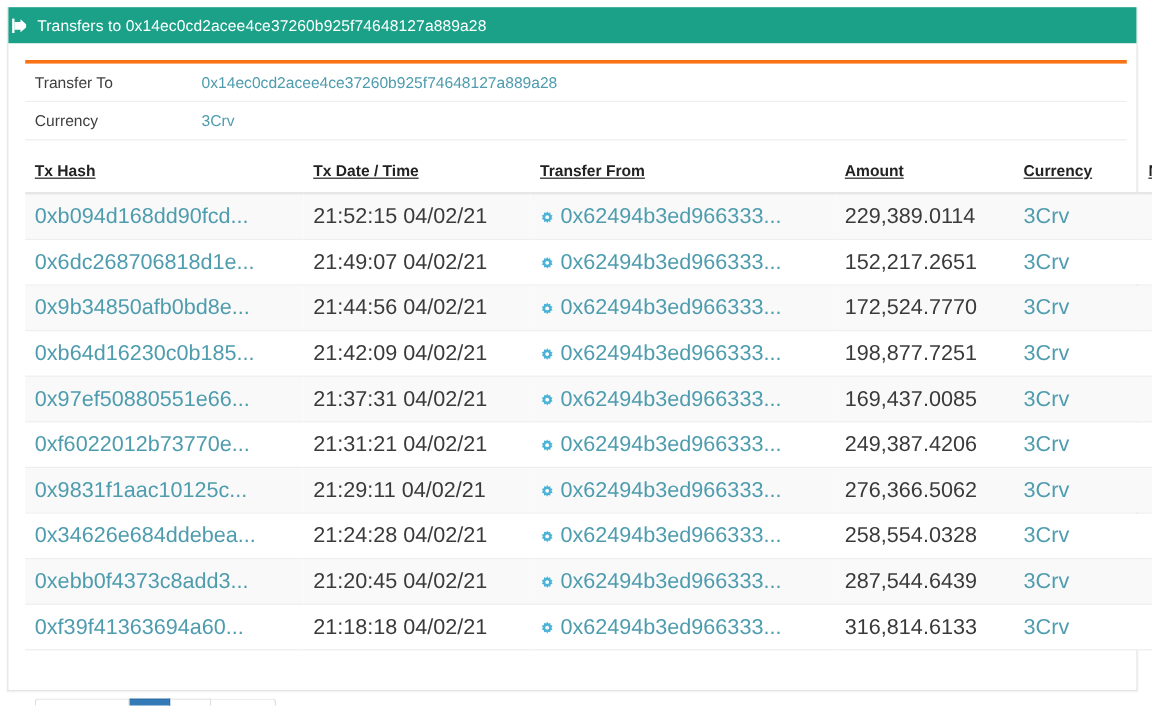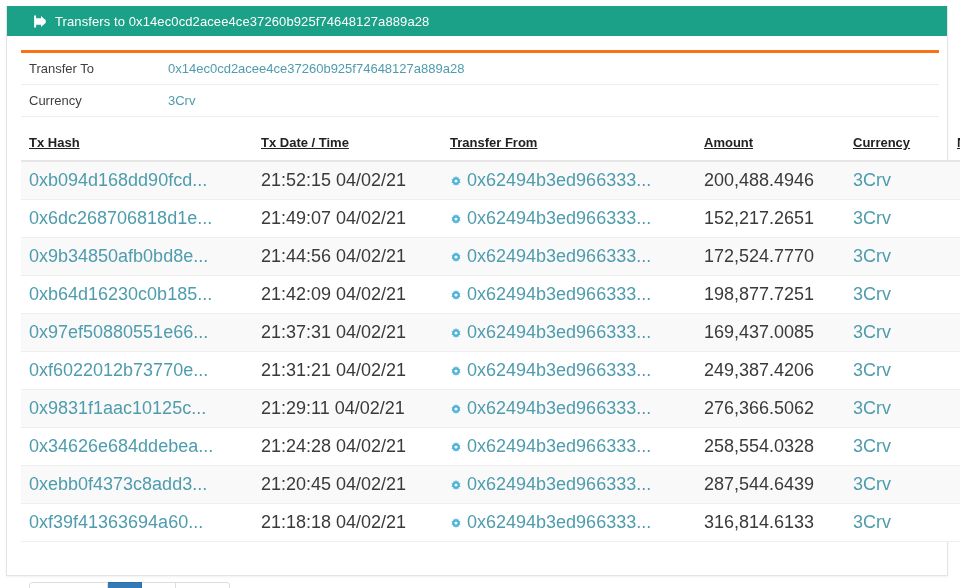--- a/index.html
+++ b/index.html
@@ -36,21 +36,21 @@
     box-sizing: border-box;
     box-shadow: 0 1px 2px rgba(0,0,0,0.06);
   }
 
   
   .panel-header {
     height: 30px;
     background: #1aa188;
     display: flex;
     align-items: center;
-    padding: 0 26px;
+    padding: 0 2px;
     box-sizing: border-box;
   }
   .panel-header .hdr-icon {
     display: inline-flex;
     align-items: center;
     justify-content: center;
     width: 15px;
     height: 15px;
     margin-right: 7px;
     flex: 0 0 auto;
@@ -246,21 +246,21 @@
           </tr>
         </thead>
         <tbody id="tx-body">
             <tr>
               <td class="col-hash cell-hash"><a class="link">0xb094d168dd90fcd...</a></td>
               <td class="col-date cell-date">21:52:15 04/02/21</td>
               <td class="col-from cell-from"><span class="gear-icon"><svg viewBox="0 0 16 16" width="12" height="12" aria-hidden="true">
                     <path fill="#4ab3d6" d="M8 0l1.1 2.1 2.3-.6.3 2.4 2.3.8-1.3 2 1.3 2-2.3.8-.3 2.4-2.3-.6L8 13.4l-1.1-2.1-2.3.6-.3-2.4-2.3-.8 1.3-2-1.3-2 2.3-.8.3-2.4 2.3.6z"></path>
                     <circle cx="8" cy="6.7" r="2.1" fill="#ffffff"></circle>
                   </svg></span><a class="link">0x62494b3ed966333...</a></td>
-              <td class="col-amount cell-amount">200,488.4946</td>
+              <td class="col-amount cell-amount">229,389.0114</td>
               <td class="col-currency cell-currency"><a class="link">3Crv</a></td>
               <td class="col-note cell-note"></td>
             </tr>
             <tr>
               <td class="col-hash cell-hash"><a class="link">0x6dc268706818d1e...</a></td>
               <td class="col-date cell-date">21:49:07 04/02/21</td>
               <td class="col-from cell-from"><span class="gear-icon"><svg viewBox="0 0 16 16" width="12" height="12" aria-hidden="true">
                     <path fill="#4ab3d6" d="M8 0l1.1 2.1 2.3-.6.3 2.4 2.3.8-1.3 2 1.3 2-2.3.8-.3 2.4-2.3-.6L8 13.4l-1.1-2.1-2.3.6-.3-2.4-2.3-.8 1.3-2-1.3-2 2.3-.8.3-2.4 2.3.6z"></path>
                     <circle cx="8" cy="6.7" r="2.1" fill="#ffffff"></circle>
                   </svg></span><a class="link">0x62494b3ed966333...</a></td>

